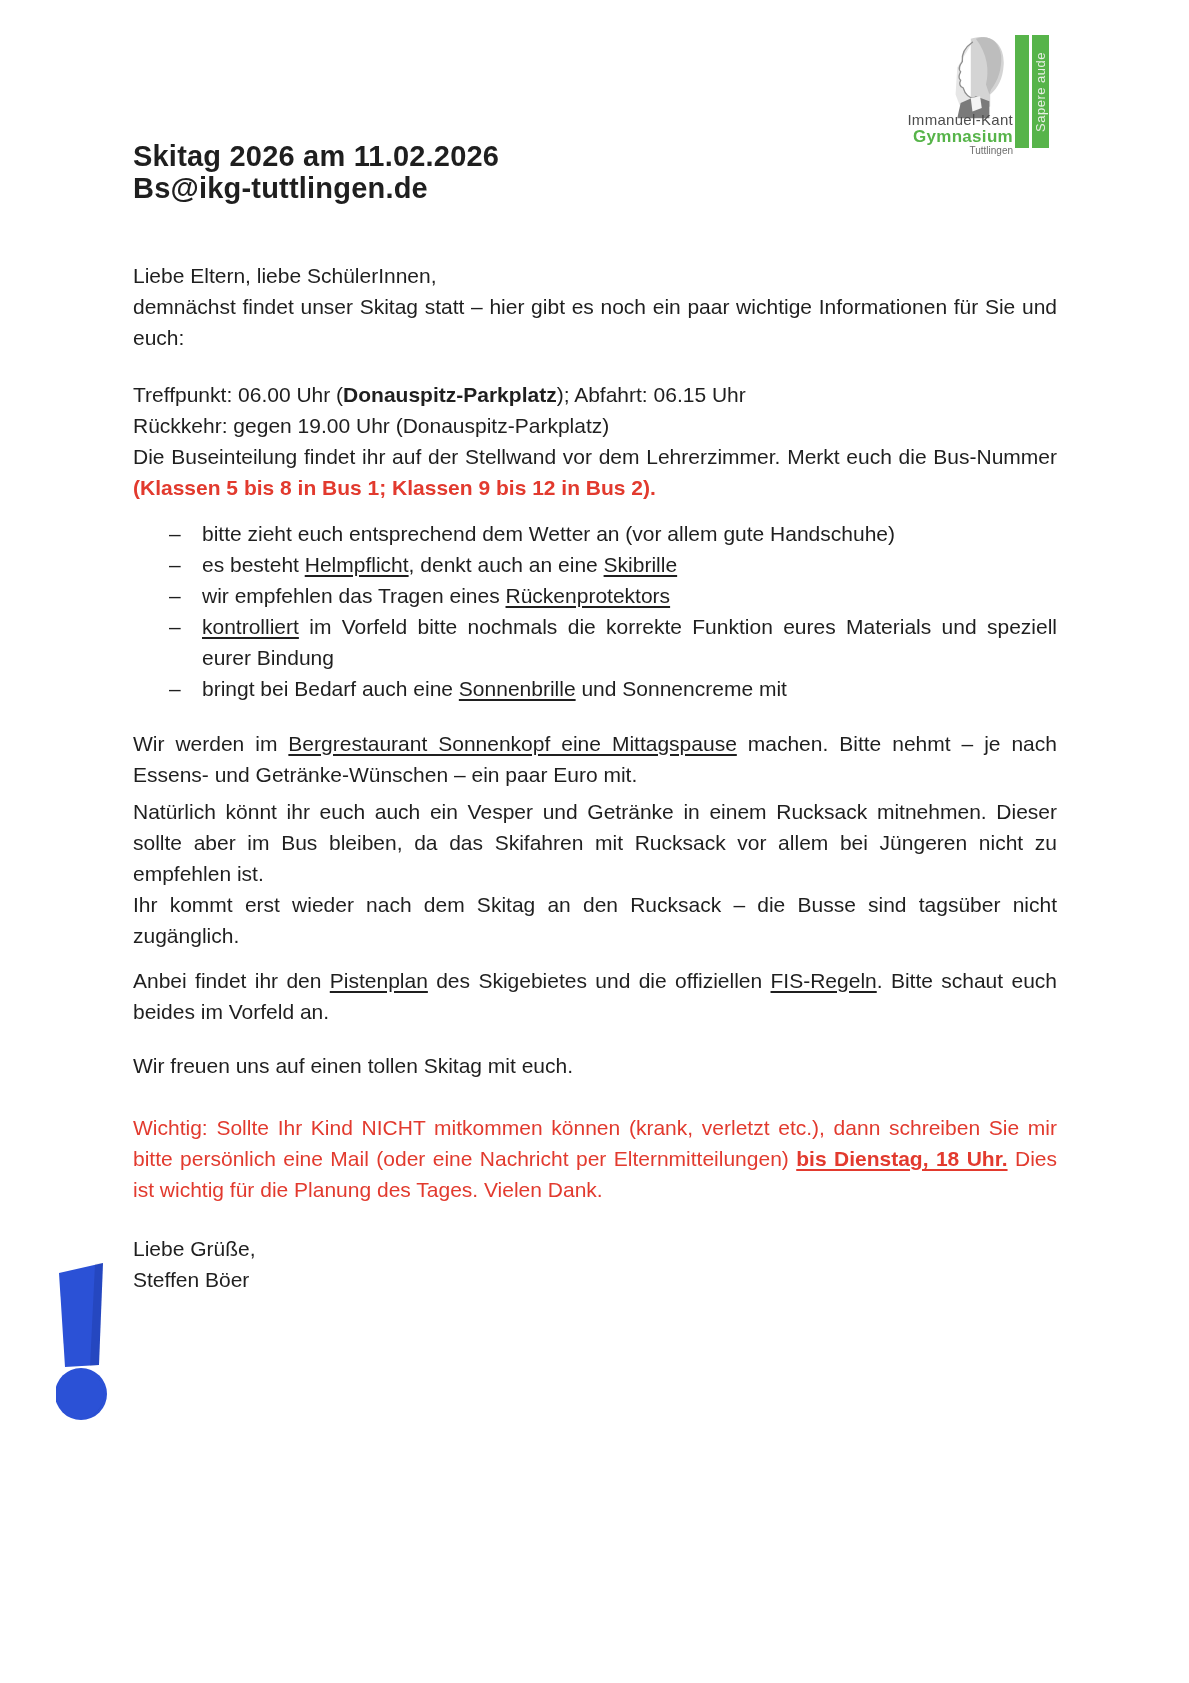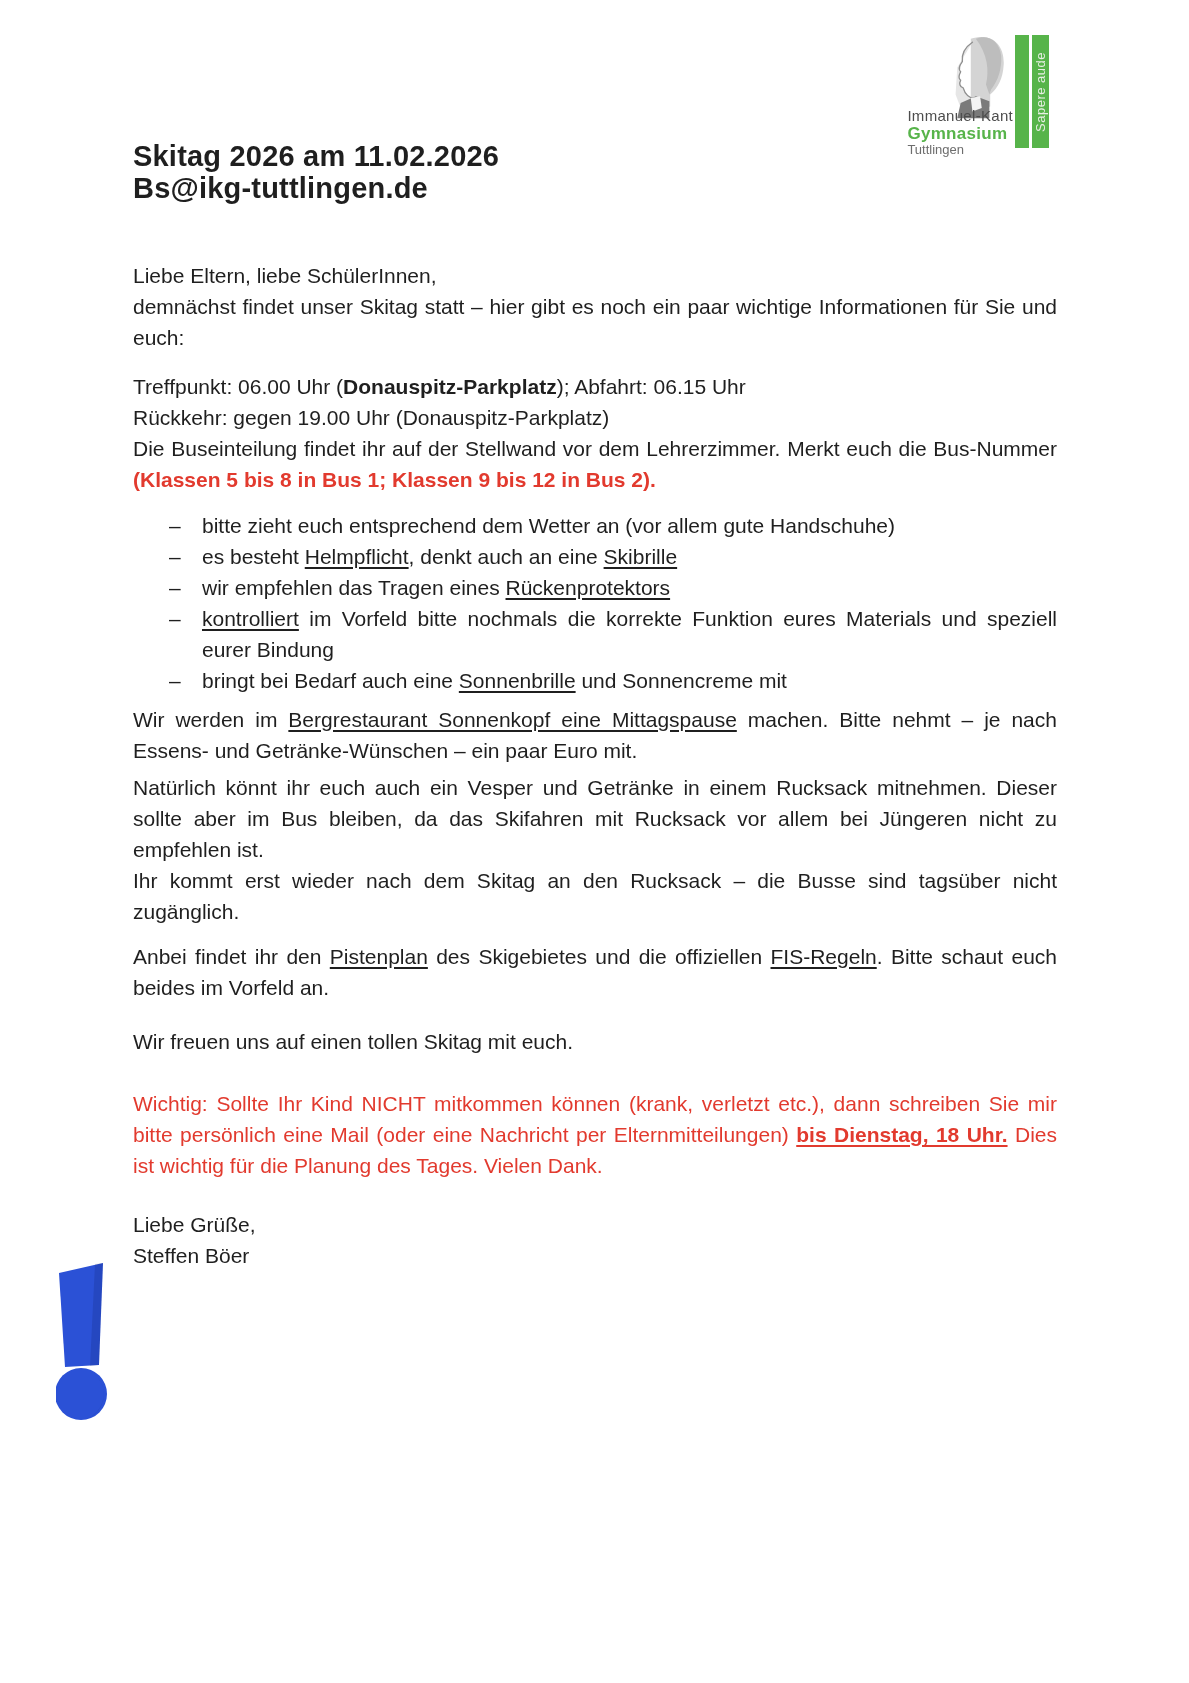--- a/index.html
+++ b/index.html
@@ -15,46 +15,46 @@
   .just{text-align:justify}
   .b{font-weight:700}
   .u{text-decoration:underline;text-underline-offset:3px}
   .r{color:var(--red,#e23a2e)}
 
   .title-block{margin-top:140px;font-size:29px;line-height:32px;font-weight:700;letter-spacing:.2px}
   .salutation{margin-top:56px}
   .intro{}
   .section-heading{margin-top:68px;font-size:21.5px;font-weight:700}
   .section-heading .hd{text-decoration:underline;text-underline-offset:5px}
-  .meeting{margin-top:18px}
+  .meeting{margin-top:26px}
   .bus{}
   .checklist{margin-top:15px;list-style:none}
   .checklist li{display:flex;padding-left:36px}
   .checklist .dash{flex:none;width:33px}
   .checklist .li-text{flex:1}
-  .lunch{margin-top:8px}
+  .lunch{margin-top:24px}
   .backpack{margin-top:6px}
   .access{}
   .attachments{margin-top:14px}
   .closing{margin-top:23px}
   .important{margin-top:31px;color:var(--red,#e23a2e)}
   .signoff{margin-top:28px}
 
   
   .logo{position:absolute;left:868px;top:33px;width:181px;height:118px}
   .logo .bar1{position:absolute;left:147px;top:2px;width:14px;height:113px;background:var(--green,#57b44a)}
   .logo .bar2{position:absolute;left:164px;top:2px;width:17px;height:113px;background:var(--green,#57b44a);
     display:flex;align-items:center;justify-content:center}
   .logo .motto{writing-mode:vertical-rl;transform:rotate(180deg);font-size:13px;letter-spacing:.5px;
     color:#e7efe3;white-space:nowrap}
   .logo .portrait{position:absolute;right:36px;top:0;width:76px;height:86px}
-  .logo .school-text{position:absolute;right:36px;bottom:-6px;text-align:left;line-height:1.08;white-space:nowrap}
+  .logo .school-text{position:absolute;right:36px;bottom:-6px;text-align:right;line-height:1.08;white-space:nowrap}
   .logo .l1{font-size:15px;color:#4d4d4d;letter-spacing:.3px}
   .logo .l2{font-size:17px;font-weight:700;color:var(--green,#57b44a);letter-spacing:.3px}
-  .logo .l3{font-size:13px;color:#6d6d6d}
+  .logo .l3{font-size:10px;color:#6d6d6d}
 
   
   .exclaim{position:absolute;left:56px;top:1261px;width:54px;height:164px}
 </style>
 </head>
 <body>
 
 <div class="page">
 
   <div class="logo">

